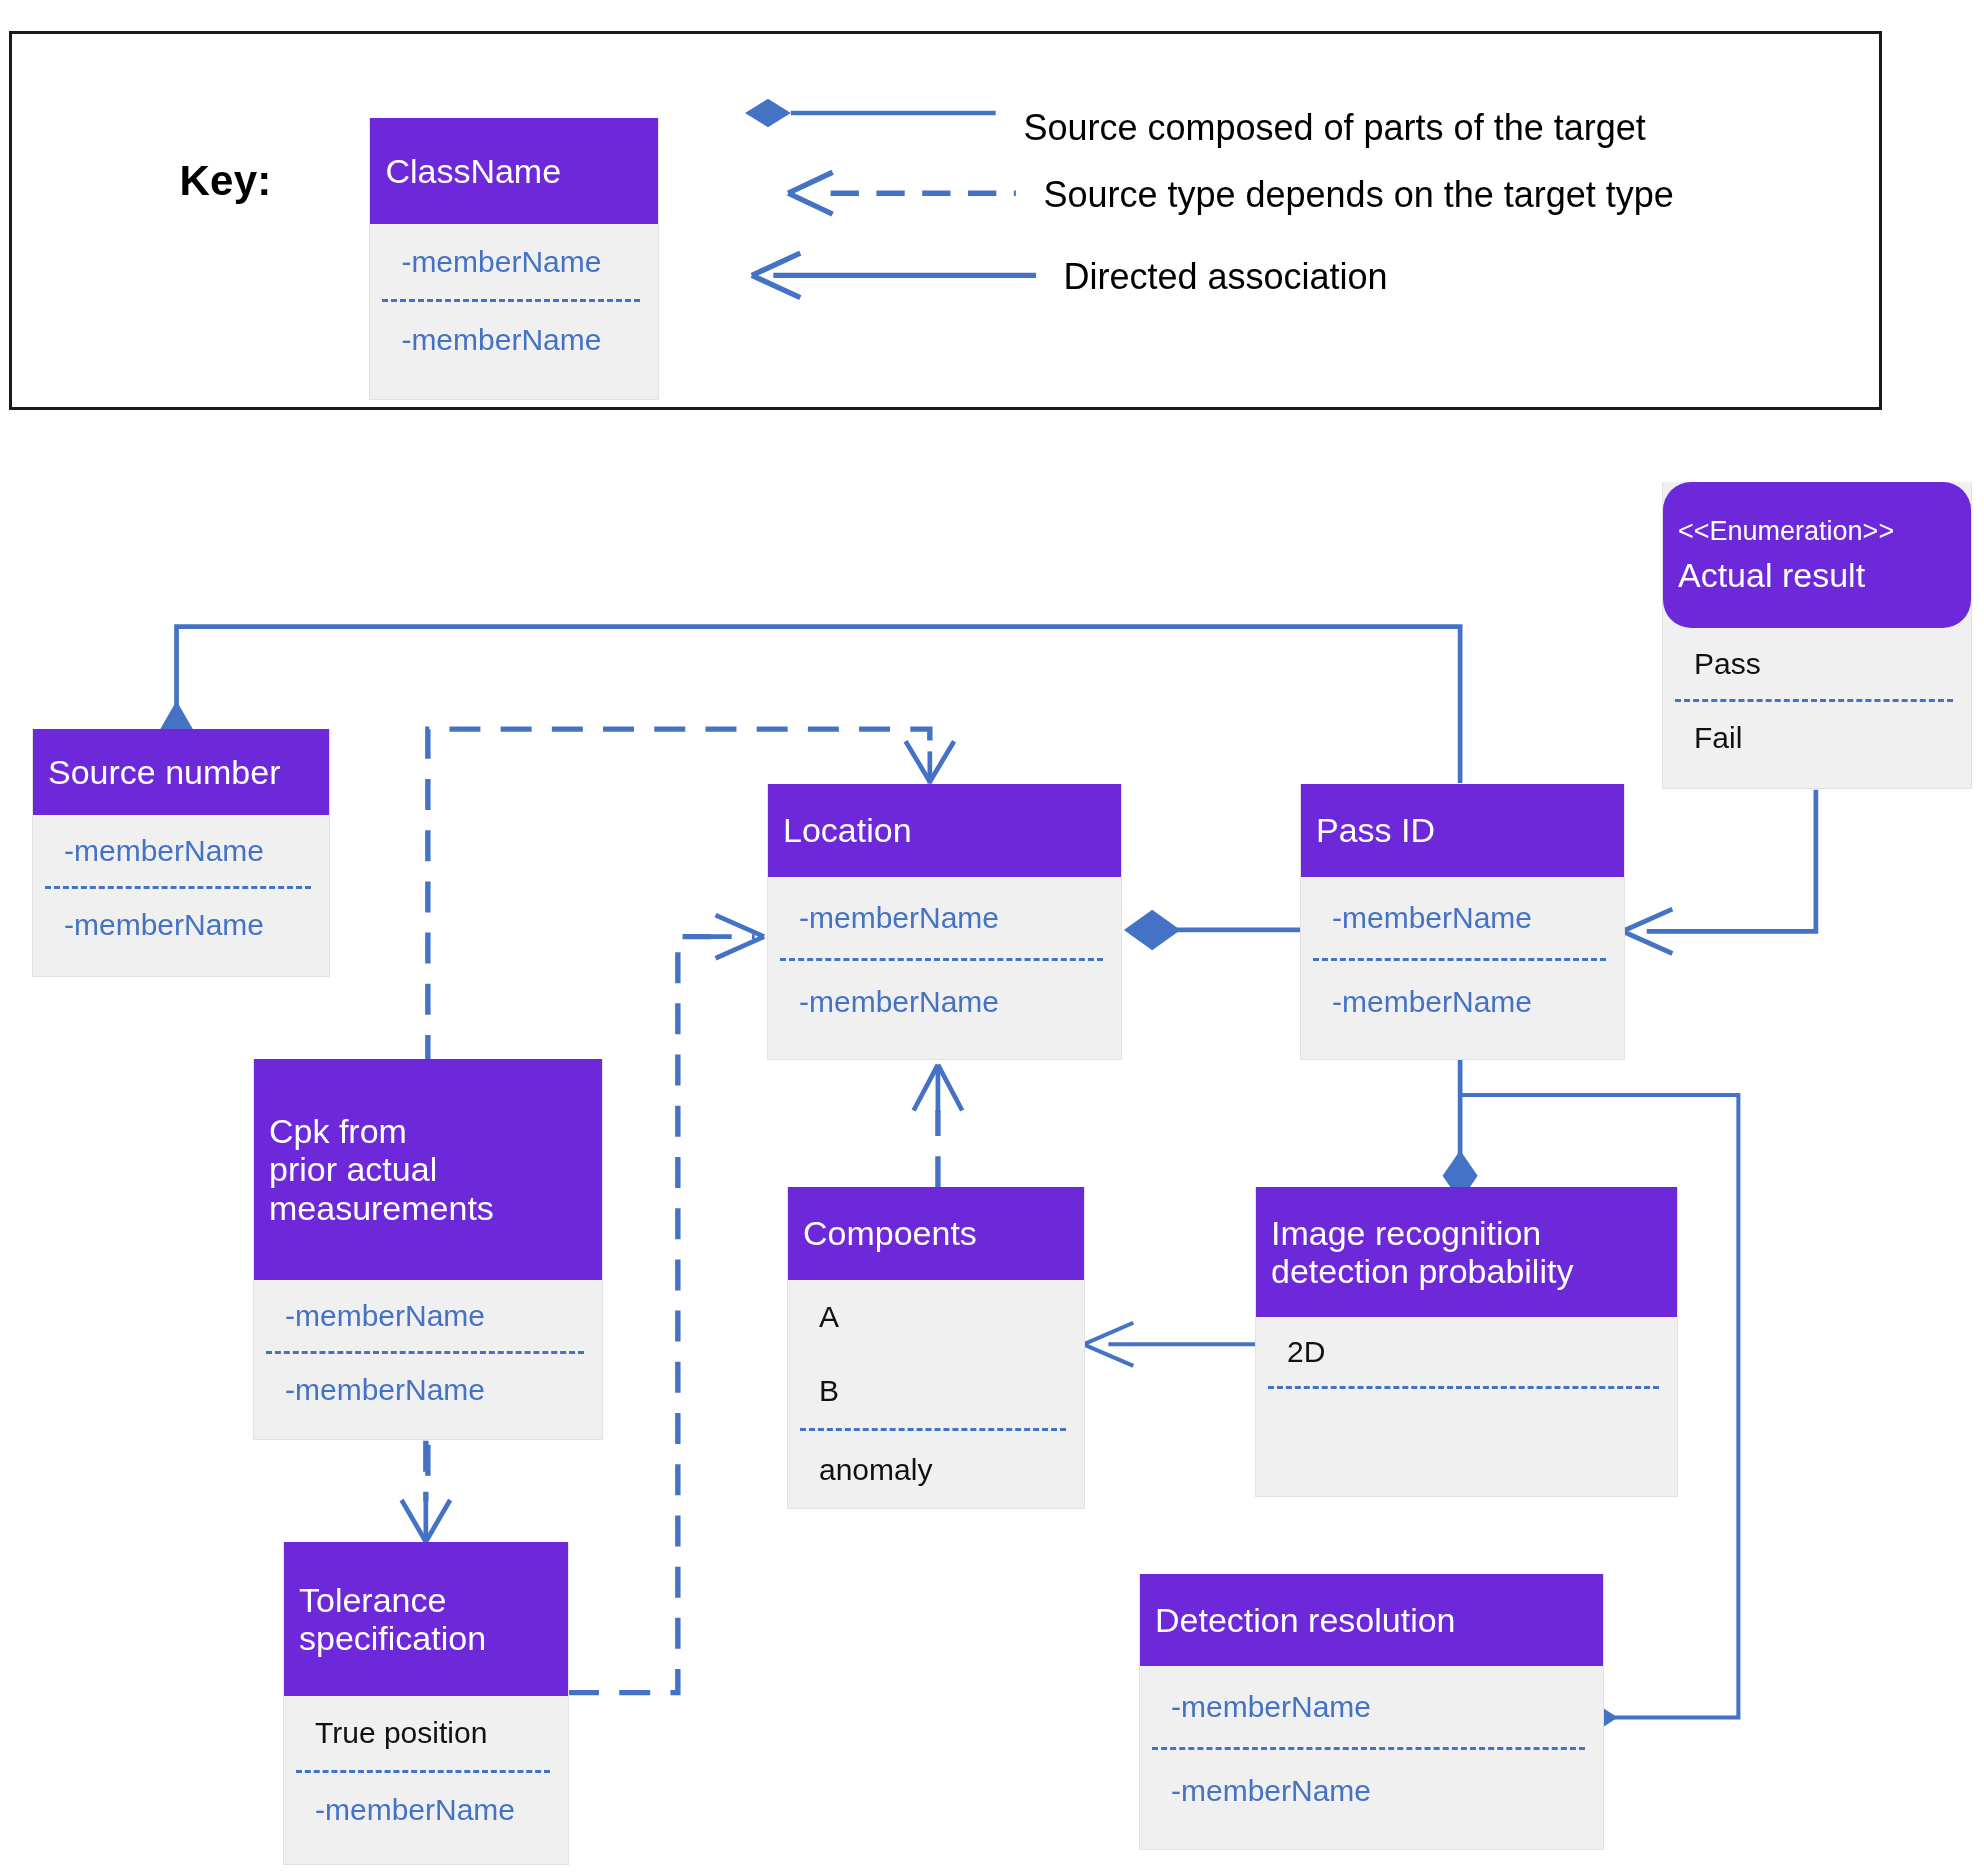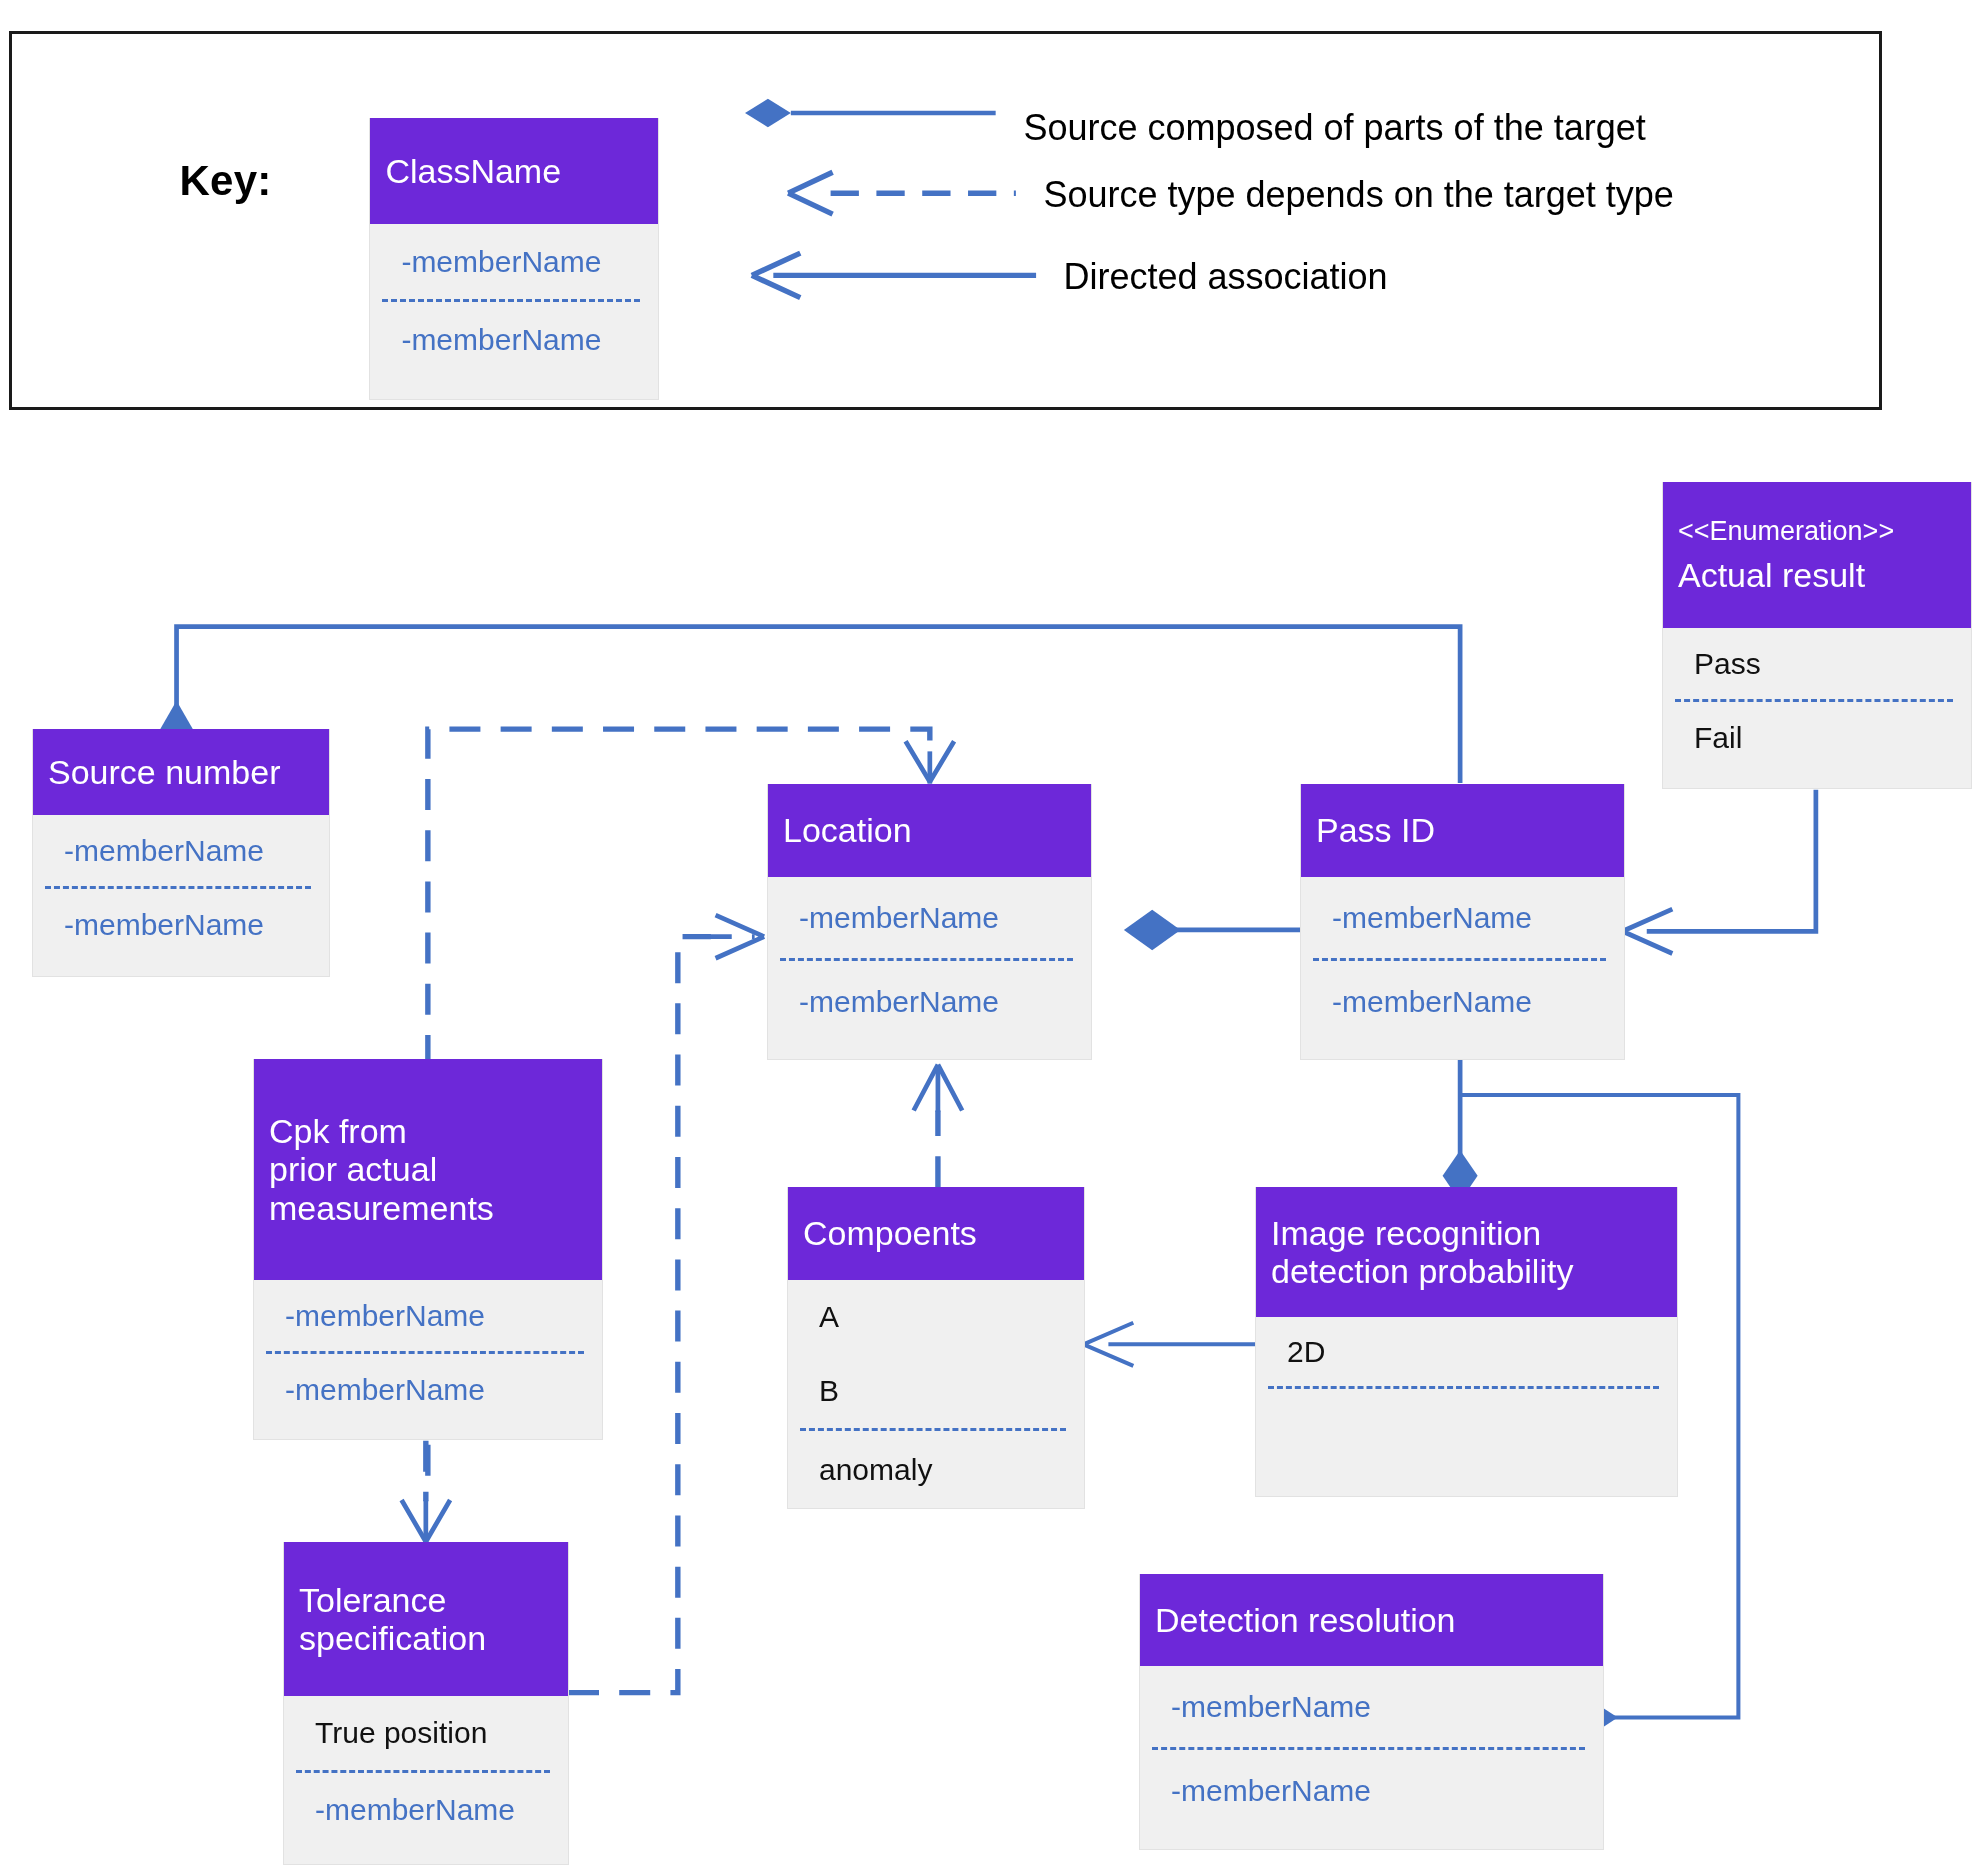--- a/index.html
+++ b/index.html
@@ -217,21 +217,21 @@
     <div class="hdr" style="height:86px;">
       <div class="ttl">Source number</div>
     </div>
     <div class="body" style="height:162px;">
       <div class="mrow" style="height:71px;">-memberName</div>
       <div class="sep"></div>
       <div class="mrow" style="height:71px;">-memberName</div>
     </div>
   </div>
 
-  <div class="uml" style="left:767px; top:784px; width:325px; height:276px;">
+  <div class="uml" style="left:767px; top:784px; width:355px; height:276px;">
     <div class="hdr" style="height:93px;">
       <div class="ttl">Location</div>
     </div>
     <div class="body" style="height:183px;">
       <div class="mrow" style="height:81px;">-memberName</div>
       <div class="sep"></div>
       <div class="mrow" style="height:81px;">-memberName</div>
     </div>
   </div>
 
@@ -240,21 +240,21 @@
       <div class="ttl">Pass ID</div>
     </div>
     <div class="body" style="height:183px;">
       <div class="mrow" style="height:81px;">-memberName</div>
       <div class="sep"></div>
       <div class="mrow" style="height:81px;">-memberName</div>
     </div>
   </div>
 
   <div class="uml" style="left:1662px; top:482px; width:310px; height:307px;">
-    <div class="hdr" style="height:146px;">
+    <div class="hdr" style="height:146px;border-radius:28px;">
       <div class="stereo">&lt;&lt;Enumeration&gt;&gt;</div>
       <div class="ttl" style="margin-top:9px;">Actual result</div>
     </div>
     <div class="body" style="height:162px;">
       <div class="mrow dark" style="height:71px;">Pass</div>
       <div class="sep"></div>
       <div class="mrow dark" style="height:71px;">Fail</div>
     </div>
   </div>
 

